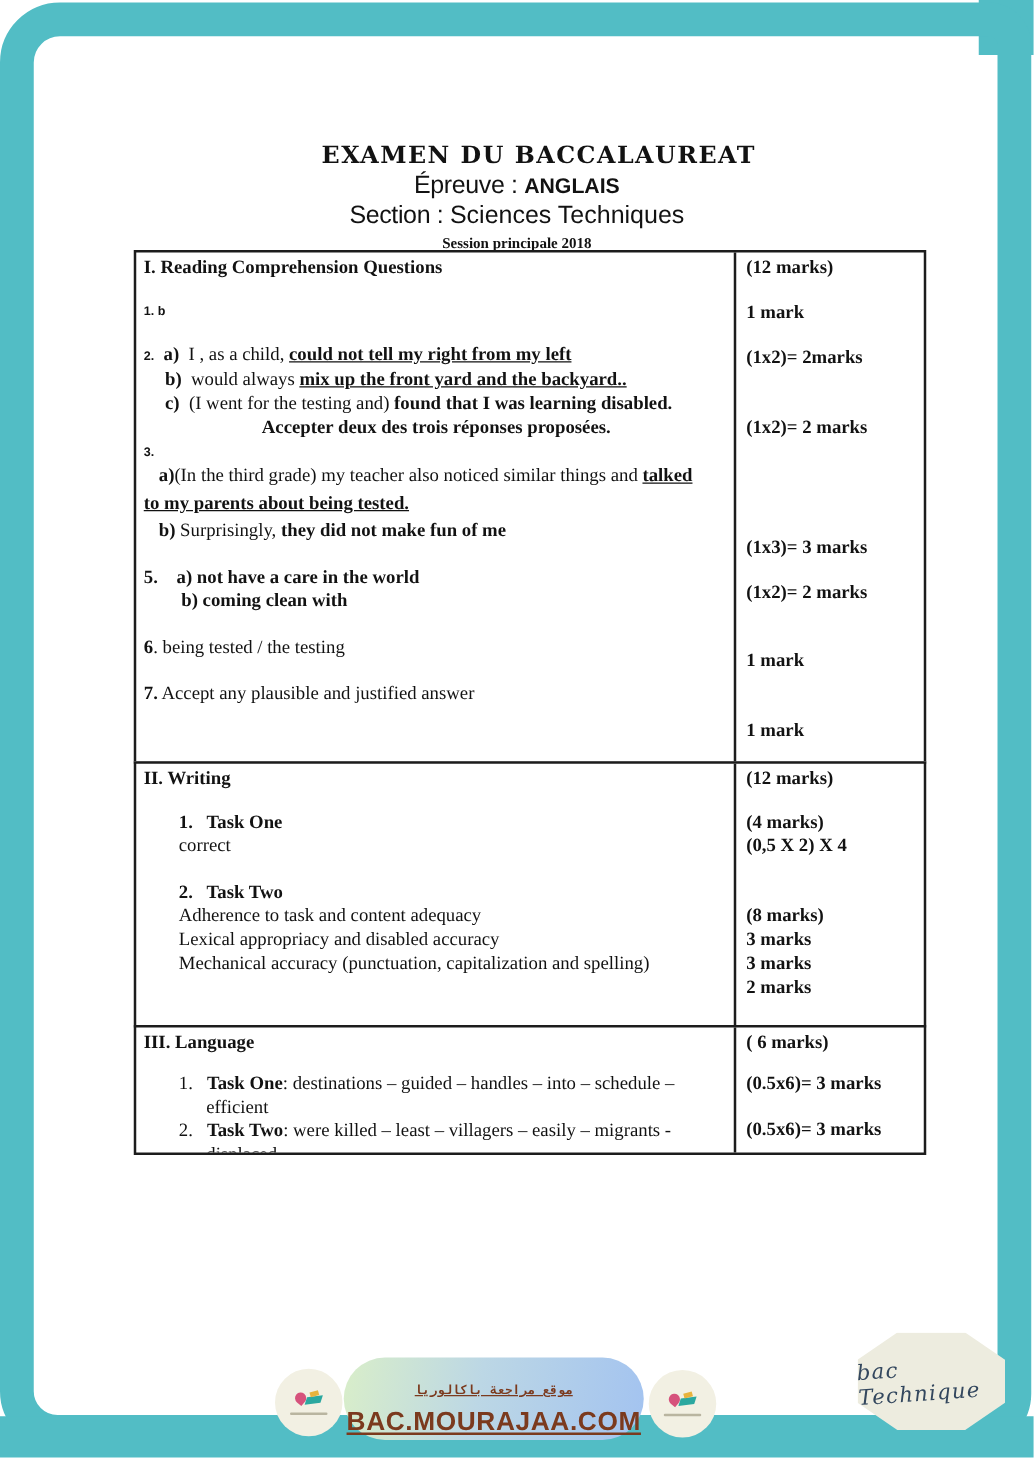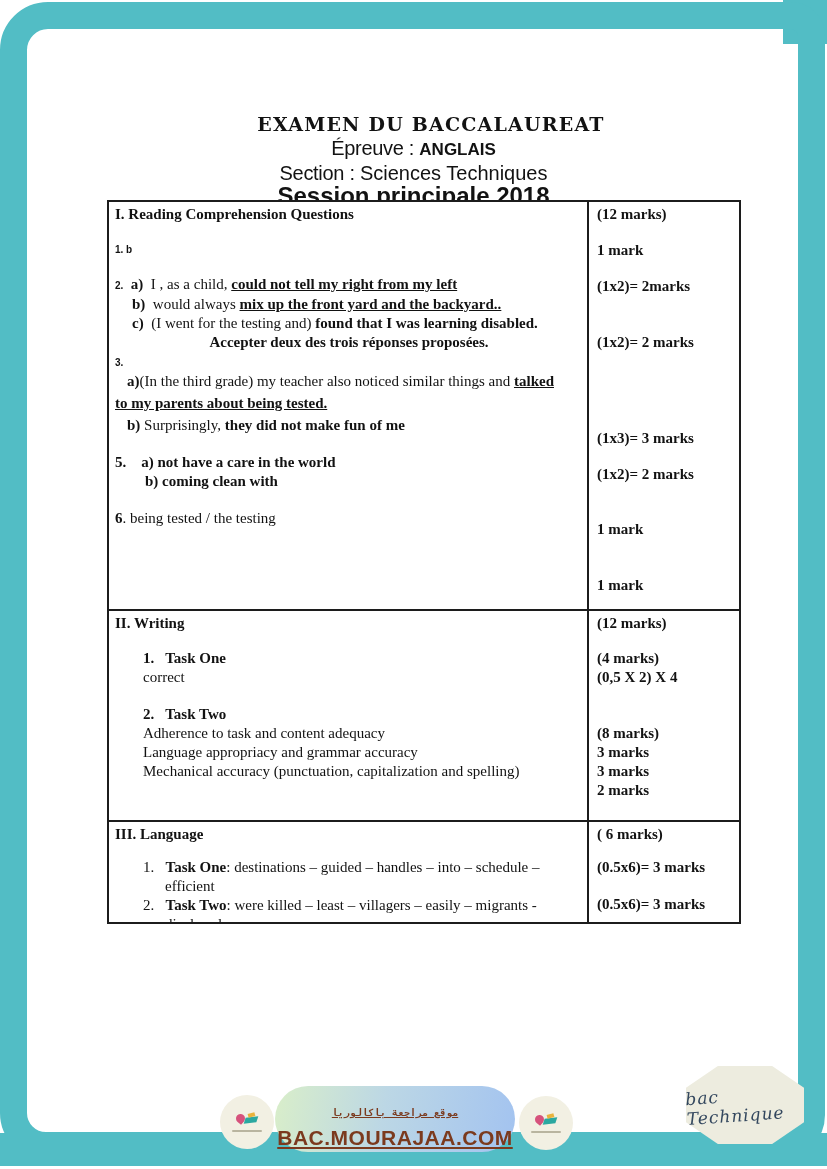--- a/index.html
+++ b/index.html
@@ -23,21 +23,21 @@
   
   .hdr{position:absolute;left:0;right:0;top:112px;text-align:center;}
   .h-title{font-family:"DejaVu Serif",serif;font-weight:bold;font-size:19px;
            letter-spacing:1.2px;line-height:24px;padding-left:35px;}
   .h-ep{font-family:"Liberation Sans",sans-serif;font-size:20px;letter-spacing:-0.3px;
         line-height:24px;}
   .h-ep .val{font-weight:bold;font-size:17px;letter-spacing:0;}
   .h-sec{font-family:"Liberation Sans",sans-serif;font-size:20px;letter-spacing:-0.3px;
          line-height:23px;}
   .h-sec .val{font-size:20px;letter-spacing:0;}
-  .h-ses{font-family:Liberation Sans, sans-serif;font-weight:bold;font-size:24px;line-height:21px;}
+  .h-ses{font-family:Liberation Serif, serif;font-weight:bold;font-size:12px;line-height:21px;}
 
   
   .tbl{position:absolute;left:107px;top:200px;width:634px;}
   .row{display:flex;border:2px solid var(--border);background:#fff;}
   .row + .row{margin-top:-2px;}
   .row.r1{height:411px;}
   .row.r2{height:213px;}
   .row.r3{height:104px;}
   .cl{flex:1;border-right:2px solid var(--border);padding:3px 4px 0 6px;overflow:hidden;}
   .cm{width:150px;padding:3px 2px 0 8px;overflow:hidden;}
@@ -102,40 +102,41 @@
           <div class="tl" style="padding-left: 17px;"><span class="b">b)</span><span>  would always </span><span class="b u">mix up the front yard and the backyard..</span></div>
           <div class="tl" style="padding-left: 17px;"><span class="b">c)</span><span>  (I went for the testing and) </span><span class="b">found that I was learning disabled.</span></div>
           <div class="tl" style="text-align: center; white-space: normal;"><span class="b">Accepter deux des trois réponses proposées.</span></div>
           <div class="tl"><span class="b sans">3.</span></div>
           <div class="tl" style="padding-left: 12px;"><span class="b">a)</span><span>(In the third grade) my teacher also noticed similar things and </span><span class="b u">talked</span></div>
           <div class="tl" style="margin-top: 3px;"><span class="b u">to my parents about being tested.</span></div>
           <div class="tl" style="margin-top: 3px; padding-left: 12px;"><span class="b">b)</span><span> Surprisingly, </span><span class="b">they did not make fun of me</span></div>
           <div class="tl" style="margin-top: 18px;"><span class="b">5.</span><span>    </span><span class="b">a) not have a care in the world</span></div>
           <div class="tl" style="padding-left: 30px;"><span class="b">b) coming clean with</span></div>
           <div class="tl" style="margin-top: 18px;"><span class="b">6</span><span>. being tested / the testing</span></div>
+          <div class="tl" style="margin-top: 18px;"><span class="b">7.</span><span> Accept any plausible and justified answer</span></div>
         </div>
       <div class="cm">
           <div class="tl"><span class="b">(12 marks)</span></div>
           <div class="tl" style="margin-top: 17px;"><span class="b">1 mark</span></div>
           <div class="tl" style="margin-top: 17px;"><span class="b">(1x2)= 2marks</span></div>
           <div class="tl" style="margin-top: 37px;"><span class="b">(1x2)= 2 marks</span></div>
           <div class="tl" style="margin-top: 77px;"><span class="b">(1x3)= 3 marks</span></div>
           <div class="tl" style="margin-top: 17px;"><span class="b">(1x2)= 2 marks</span></div>
           <div class="tl" style="margin-top: 36px;"><span class="b">1 mark</span></div>
           <div class="tl" style="margin-top: 37px;"><span class="b">1 mark</span></div>
         </div>
     </div>
     <div class="row r2">
       <div class="cl">
           <div class="tl"><span class="b">II. Writing</span></div>
           <div class="tl" style="margin-top: 16px; padding-left: 28px;"><span class="b">1.   Task One</span></div>
           <div class="tl" style="padding-left: 28px;"><span>correct</span></div>
           <div class="tl" style="margin-top: 18px; padding-left: 28px;"><span class="b">2.   Task Two</span></div>
           <div class="tl" style="padding-left: 28px;"><span>Adherence to task and content adequacy</span></div>
-          <div class="tl" style="padding-left: 28px;"><span>Language appropriacy and grammar accuracy</span></div>
+          <div class="tl" style="padding-left: 28px;"><span>Lexical appropriacy and disabled accuracy</span></div>
           <div class="tl" style="padding-left: 28px;"><span>Mechanical accuracy (punctuation, capitalization and spelling)</span></div>
         </div>
       <div class="cm">
           <div class="tl"><span class="b">(12 marks)</span></div>
           <div class="tl" style="margin-top: 16px;"><span class="b">(4 marks)</span></div>
           <div class="tl"><span class="b">(0,5 X 2) X 4</span></div>
           <div class="tl" style="margin-top: 37px;"><span class="b">(8 marks)</span></div>
           <div class="tl"><span class="b">3 marks</span></div>
           <div class="tl"><span class="b">3 marks</span></div>
           <div class="tl"><span class="b">2 marks</span></div>

